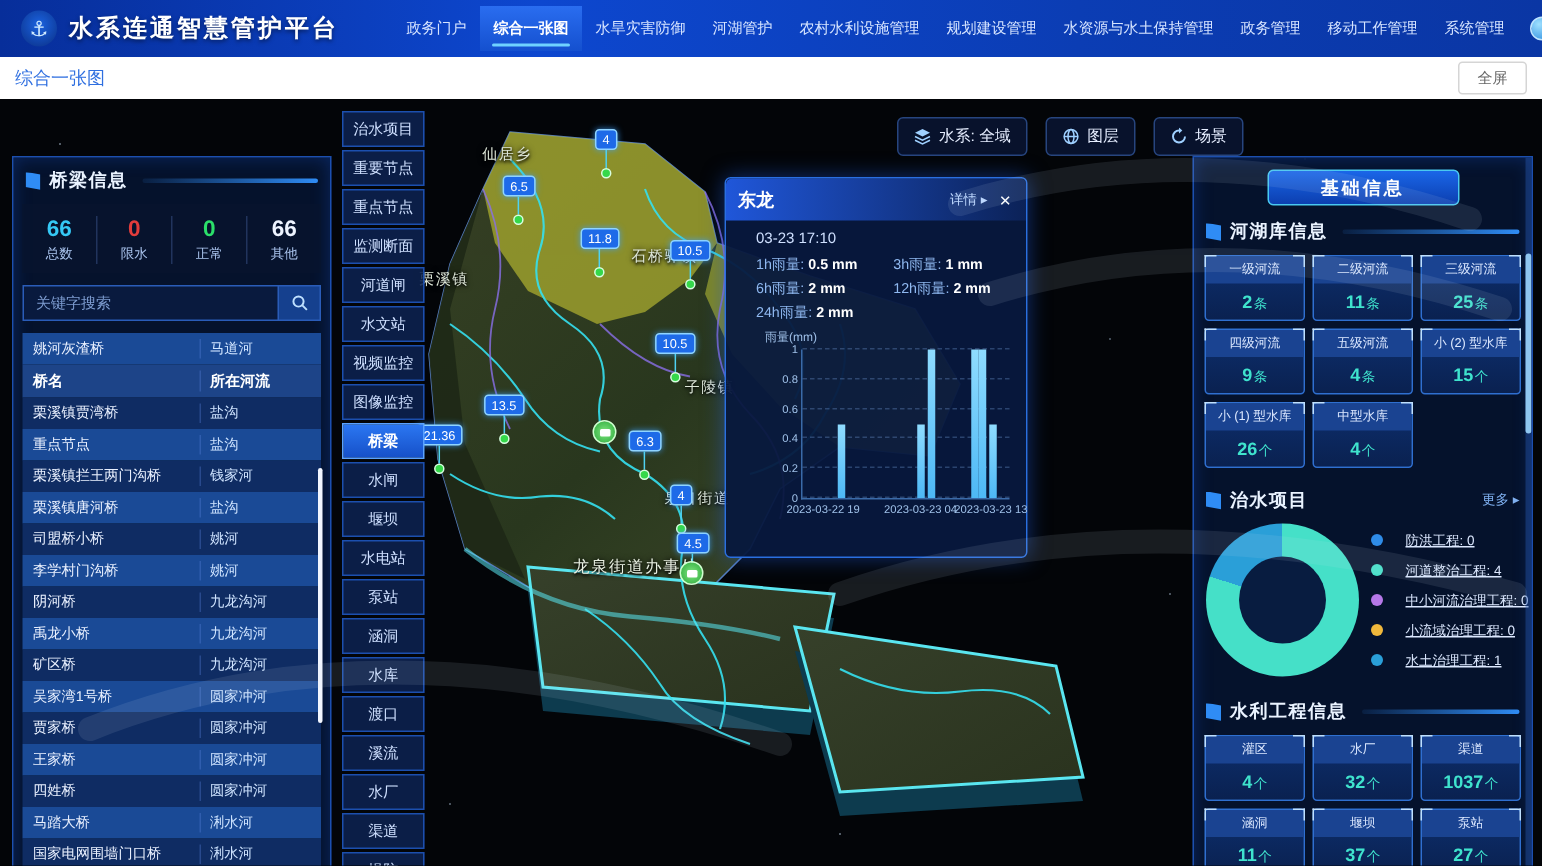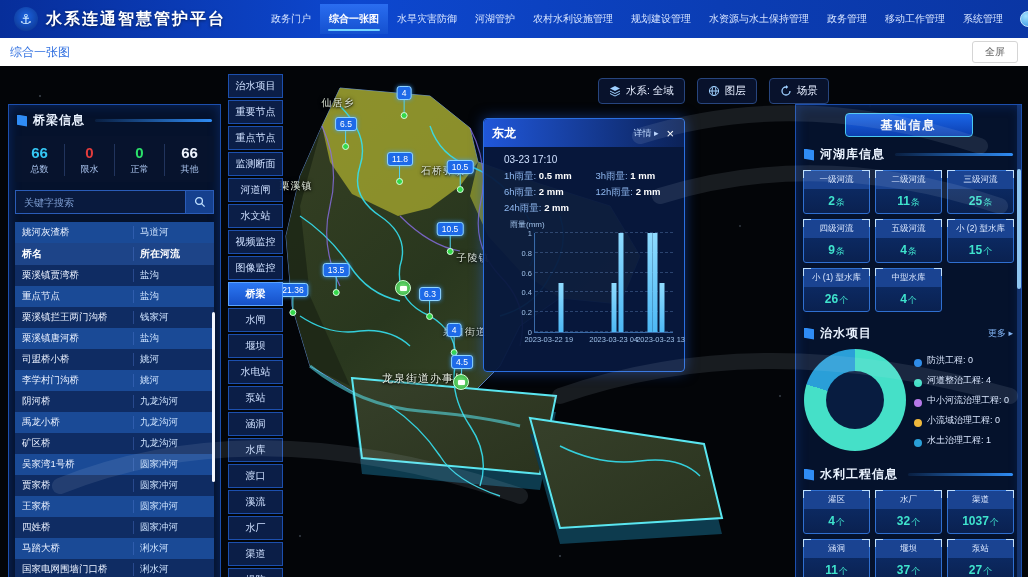--- a/index.html
+++ b/index.html
@@ -153,21 +153,21 @@
   .ic-label { background:rgba(28,70,150,.9); color:#dce8ff; font-size:8.5px; text-align:center;
     padding:3px 1px; white-space:nowrap; overflow:hidden; border-radius:2px 2px 0 0; }
   .ic-value { text-align:center; color:#3fe3cd; font-size:12px; font-weight:bold; padding-top:5px; }
   .ic-value .unit { font-size:9px; font-weight:normal; margin-left:1px; }
   .more-link { margin-left:auto; color:#7fb0f0; font-size:9px; cursor:pointer; }
   .donut-row { display:flex; align-items:center; padding:2px 8px 8px; gap:8px; }
   .donut { width:102px; height:102px; border-radius:50%; position:relative; flex:0 0 auto; }
   .donut-hole { position:absolute; left:22px; top:22px; width:58px; height:58px; border-radius:50%;
     background:#081c40; }
   .legend { display:flex; flex-direction:column; gap:7px; }
-  .legend-item { display:flex; align-items:flex-end; gap:5px; color:#dce8ff; font-size:9px; white-space:nowrap; }
+  .legend-item { display:flex; align-items:center; gap:15px; color:#dce8ff; font-size:9px; white-space:nowrap;text-decoration:underline; }
   .legend-dot { width:8px; height:8px; border-radius:50%; flex:0 0 auto; }
   .rp-scroll { position:absolute; right:0px; top:0; width:4px; height:499px; background:rgba(40,90,180,.4); }
   .rp-thumb { position:absolute; right:0; top:64px; width:4px; height:120px; background:#8fc6f0; border-radius:2px; }
 </style>
 </head>
 <body>
 
 <div class="header">
   <div class="logo-wrap">
     <div class="logo">⚓</div>

